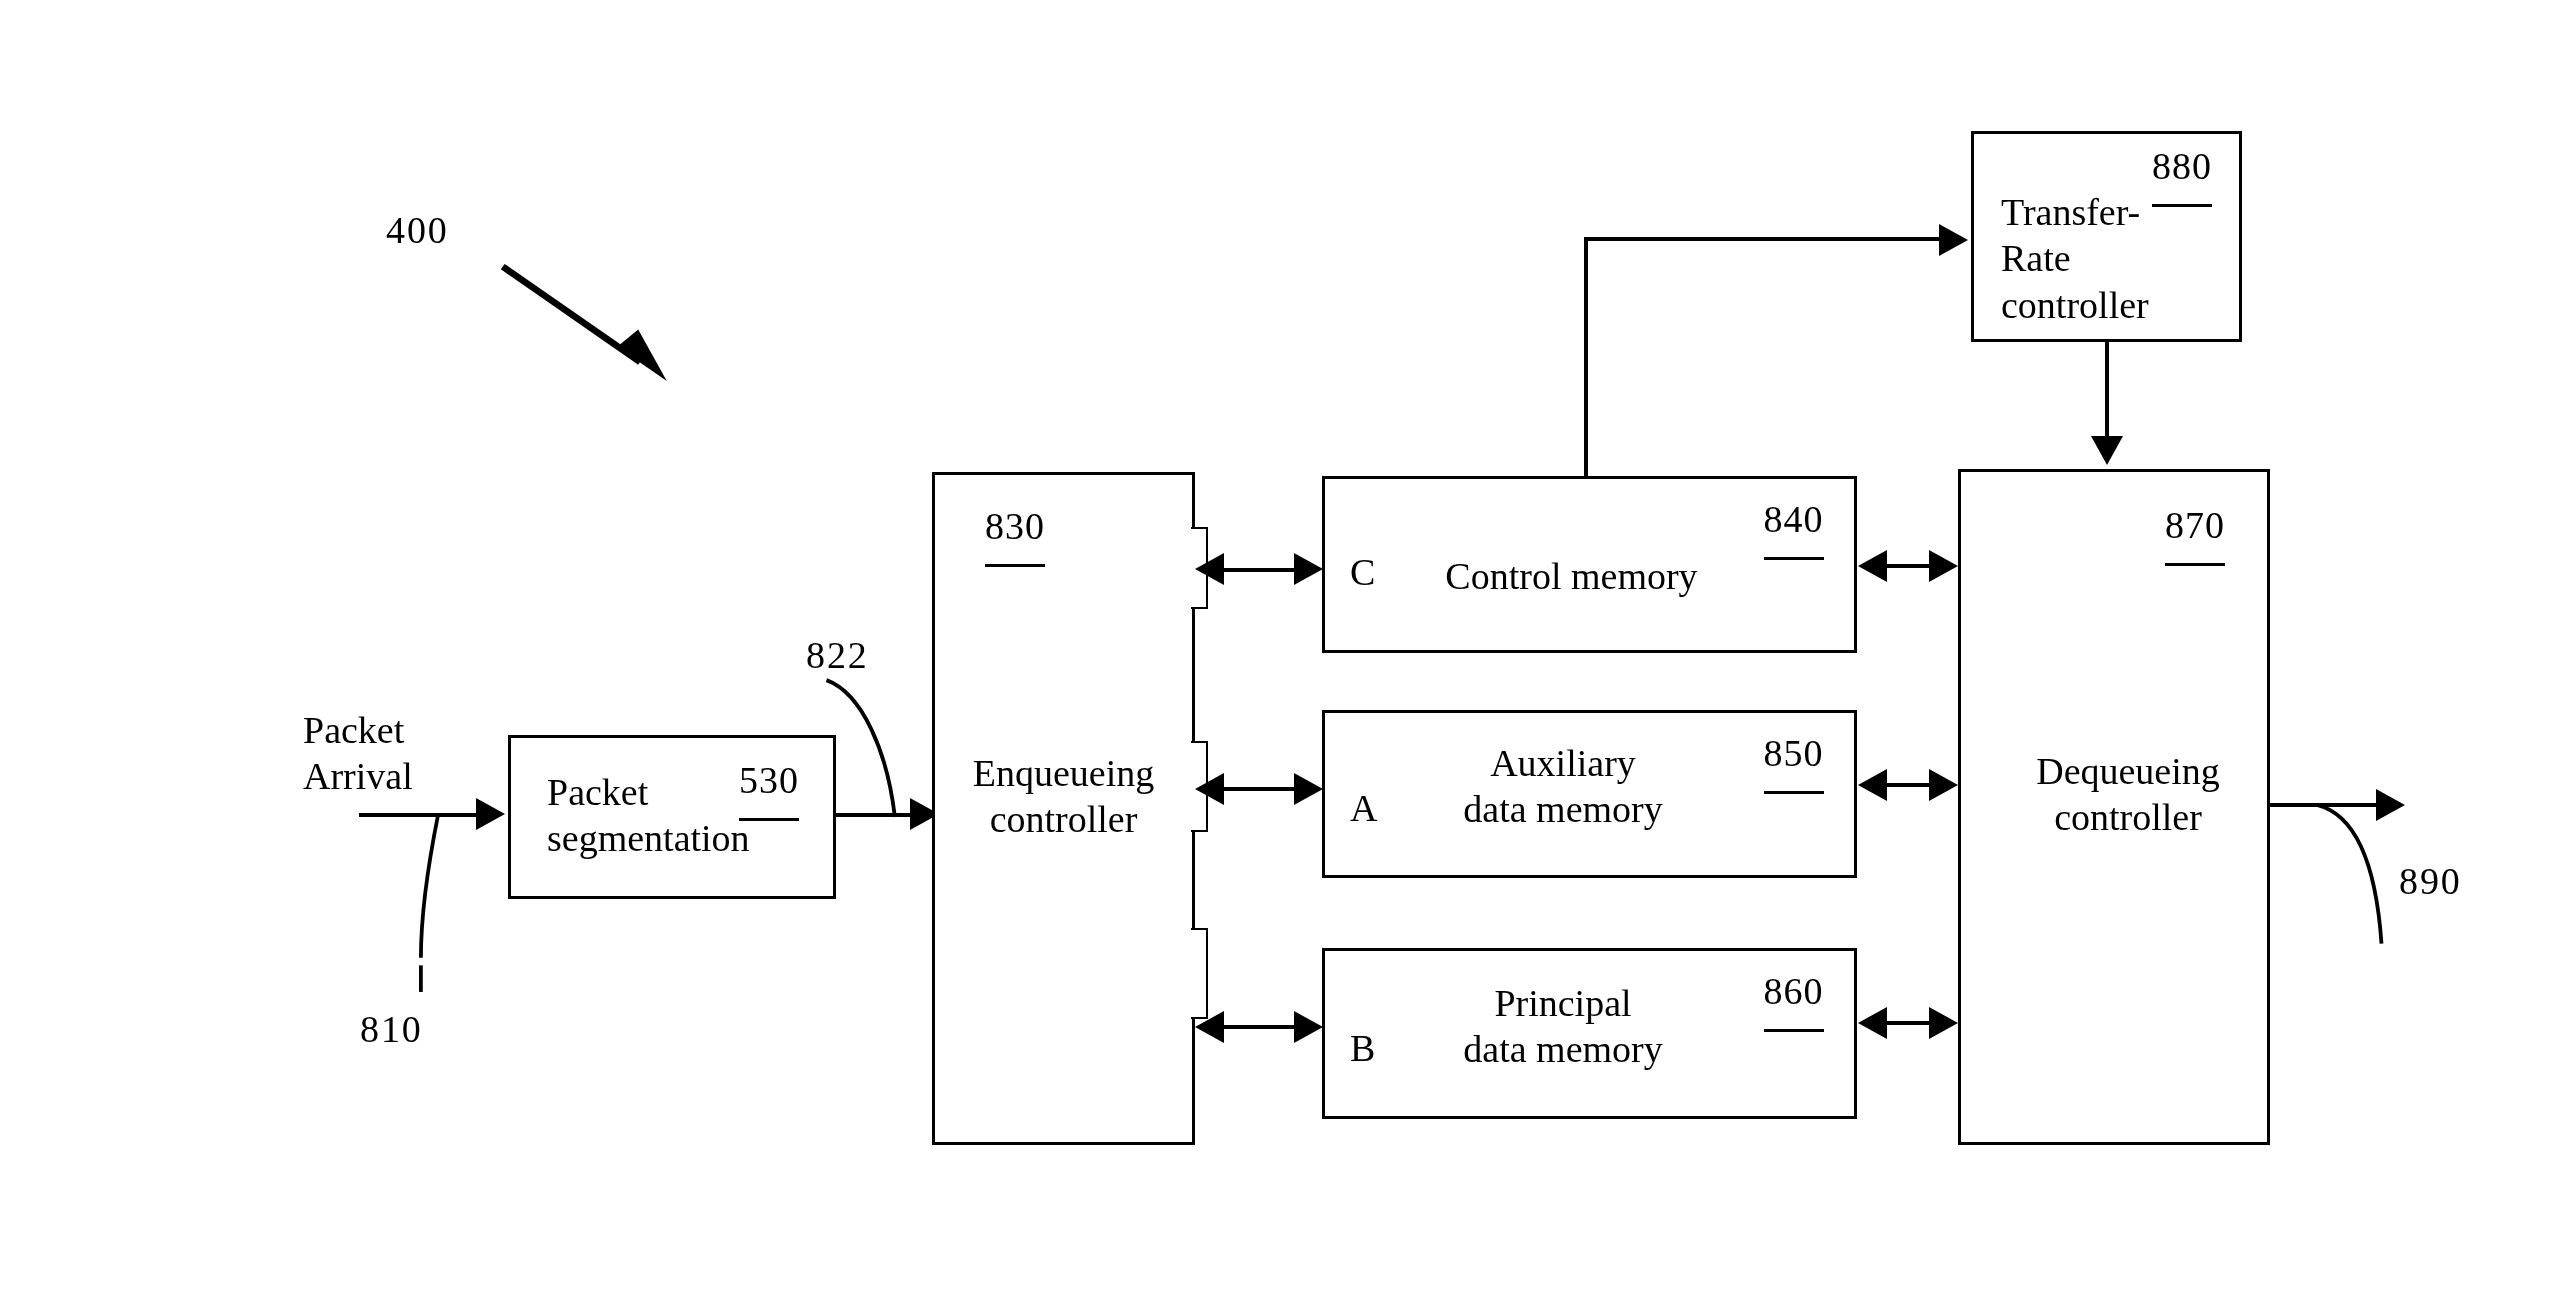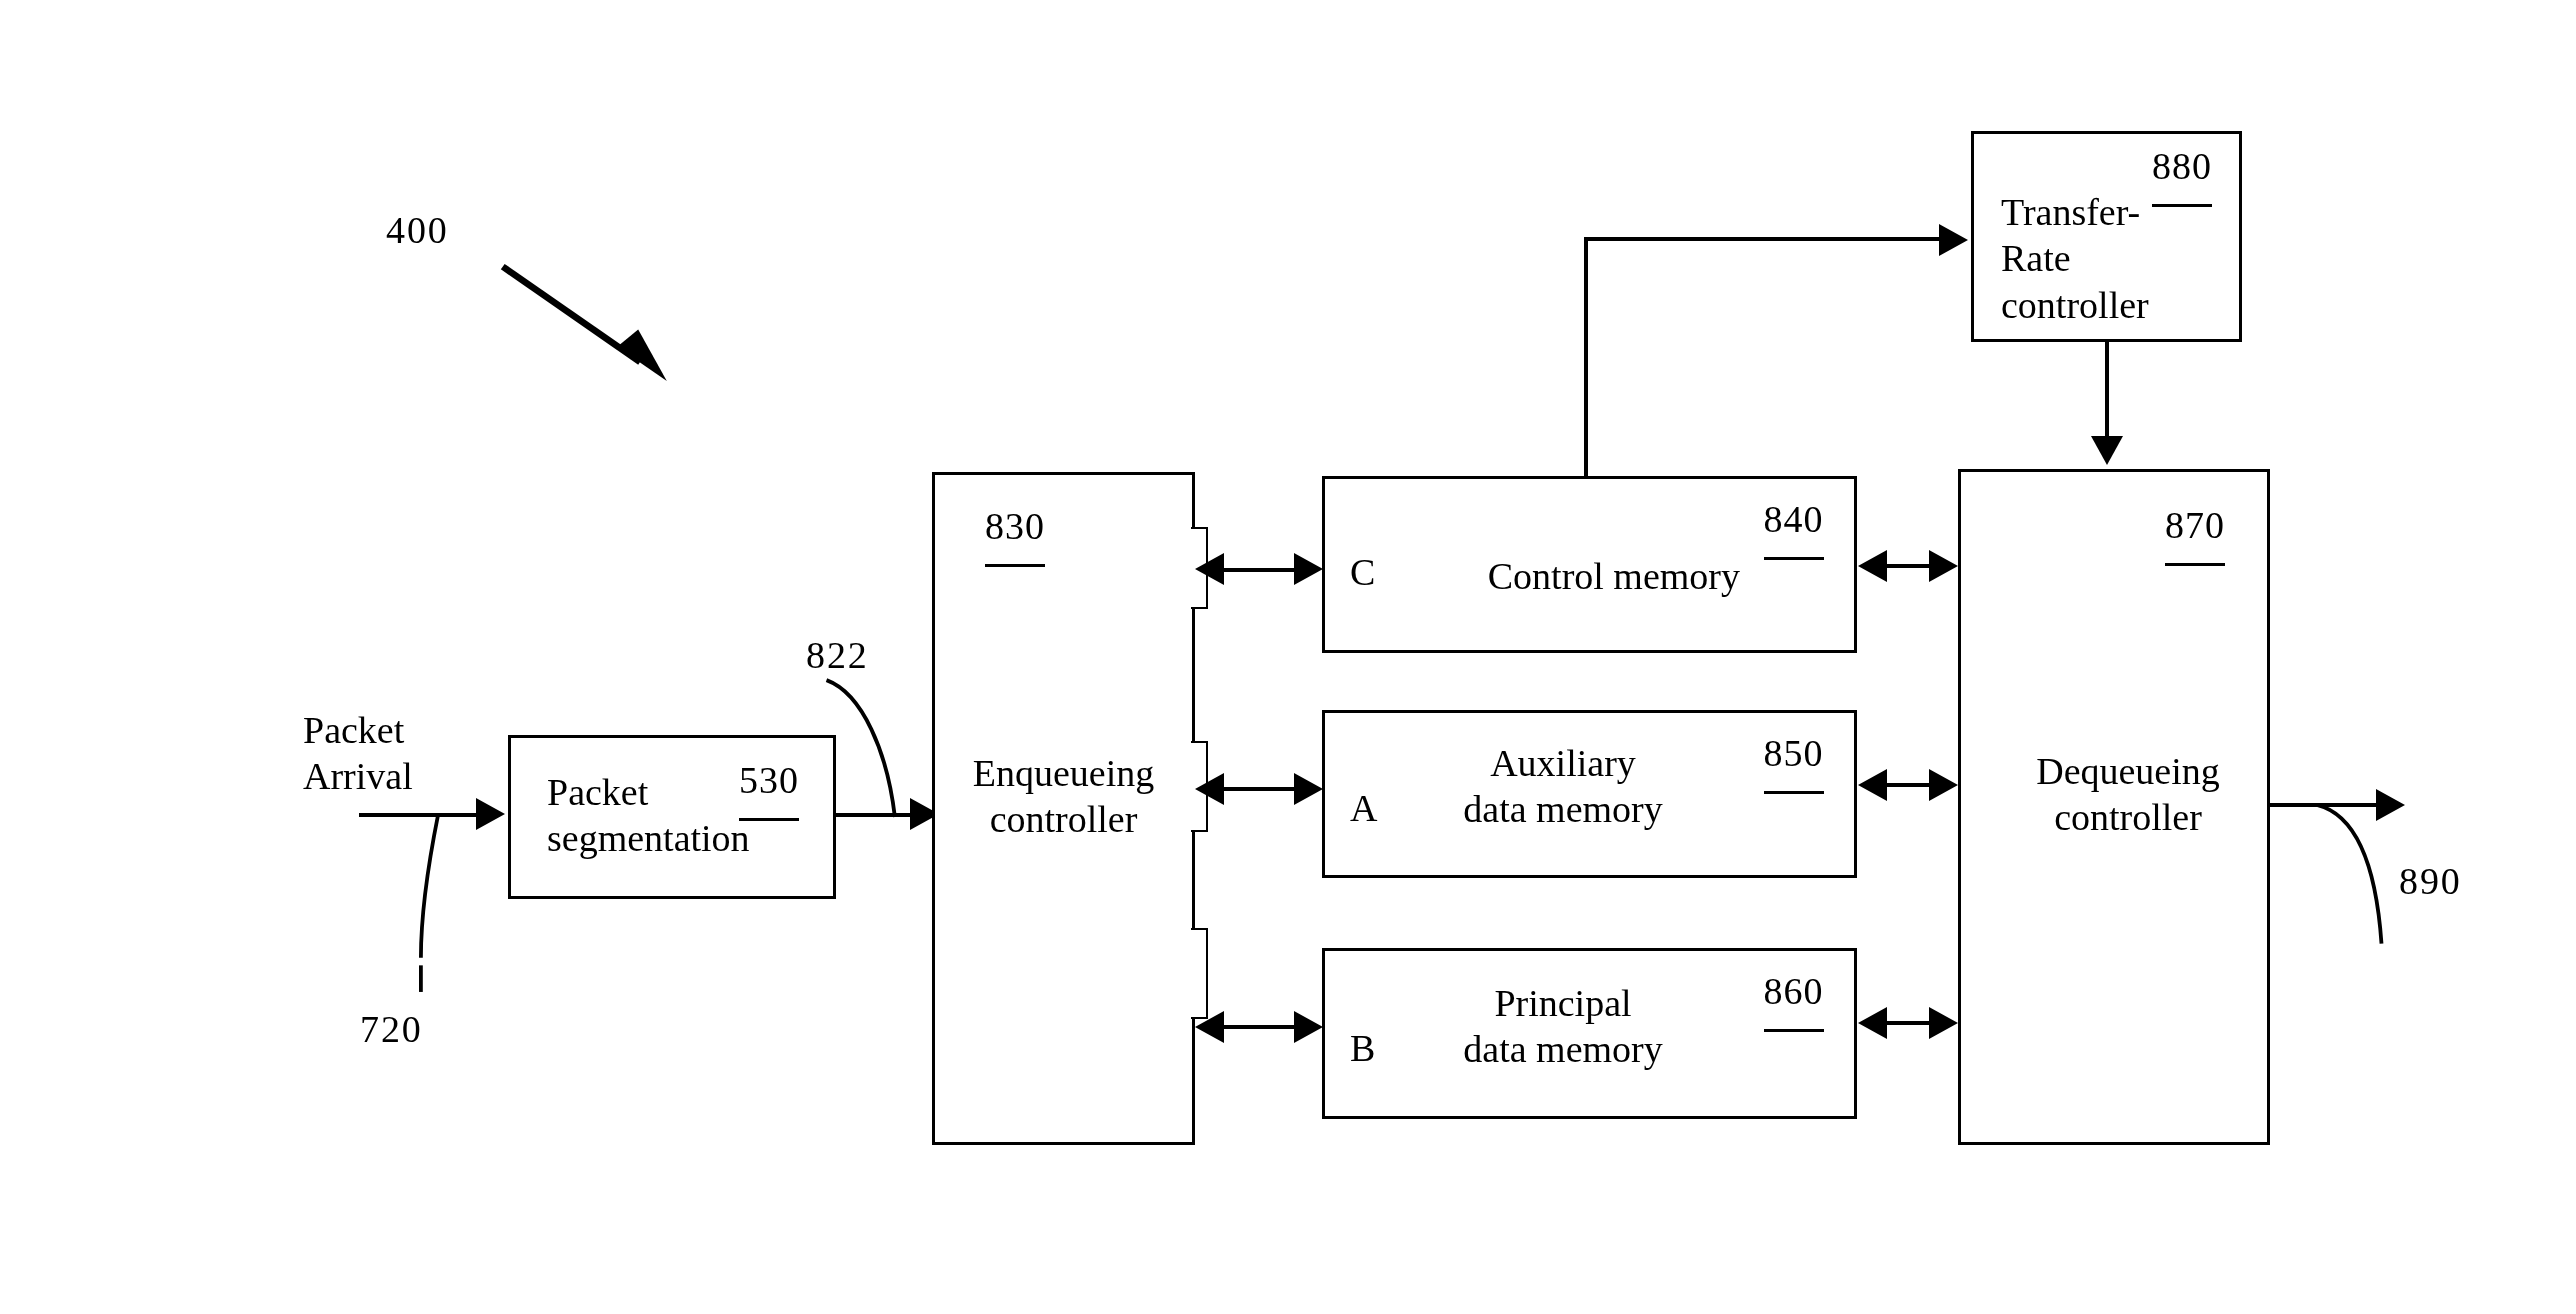--- a/index.html
+++ b/index.html
@@ -124,21 +124,21 @@
 
   <div class="hline" style="left:359px; top:813px; width:133px;"></div>
   <div class="arrow-r" style="left:476px; top:798px;"></div>
 
   <div class="leader" style="left:381px; top:815px; width:114px; height:181px;">
     <svg width="114" height="181" viewBox="0 0 120 190">
       <path d="M 60 0 C 52 40, 42 95, 42 150" stroke="#000" stroke-width="4" fill="none"></path>
       <path d="M 42 158 L 42 186" stroke="#000" stroke-width="4" fill="none"></path>
     </svg>
   </div>
-  <div class="plainref" style="left:360px; top:1010px;">720</div>
+  <div class="plainref" style="left:360px; top:1010px;">810</div>
 
   <div class="box" style="left:508px; top:735px; width:328px; height:164px;">
     <div class="ref" style="right:34px; top:23px;">530</div>
     <div class="box-title" style="top:30.5px; text-align:left; left:36px;">Packet
 segmentation</div>
   </div>
 
   <div class="hline" style="left:835px; top:813px; width:107px;"></div>
   <div class="arrow-r" style="left:910px; top:798px;"></div>
 
@@ -155,21 +155,21 @@
 controller</div>
   </div>
 
   <div class="port" style="left:1191px; top:527px; width:17px; height:82px;"></div>
   <div class="port" style="left:1191px; top:741px; width:17px; height:91px;"></div>
   <div class="port" style="left:1191px; top:928px; width:17px; height:91px;"></div>
 
   <div class="box" style="left:1322px; top:476px; width:535px; height:177px;">
     <div class="ref" style="right:30.5px; top:21px;">840</div>
     <div class="sidelabel" style="left:25px; top:74px;">C</div>
-    <div class="box-title" style="top:74px; left:78px; right:114px;text-align:right;">Control memory</div>
+    <div class="box-title" style="top:74px; left:78px; right:114px;">Control memory</div>
   </div>
 
   <div class="box" style="left:1322px; top:710px; width:535px; height:168px;">
     <div class="ref" style="right:30.5px; top:21px;">850</div>
     <div class="sidelabel" style="left:25px; top:76px;">A</div>
     <div class="box-title" style="top:27px; left:61px; right:114px;">Auxiliary
 data memory</div>
   </div>
 
   <div class="box" style="left:1322px; top:948px; width:535px; height:171px;">

